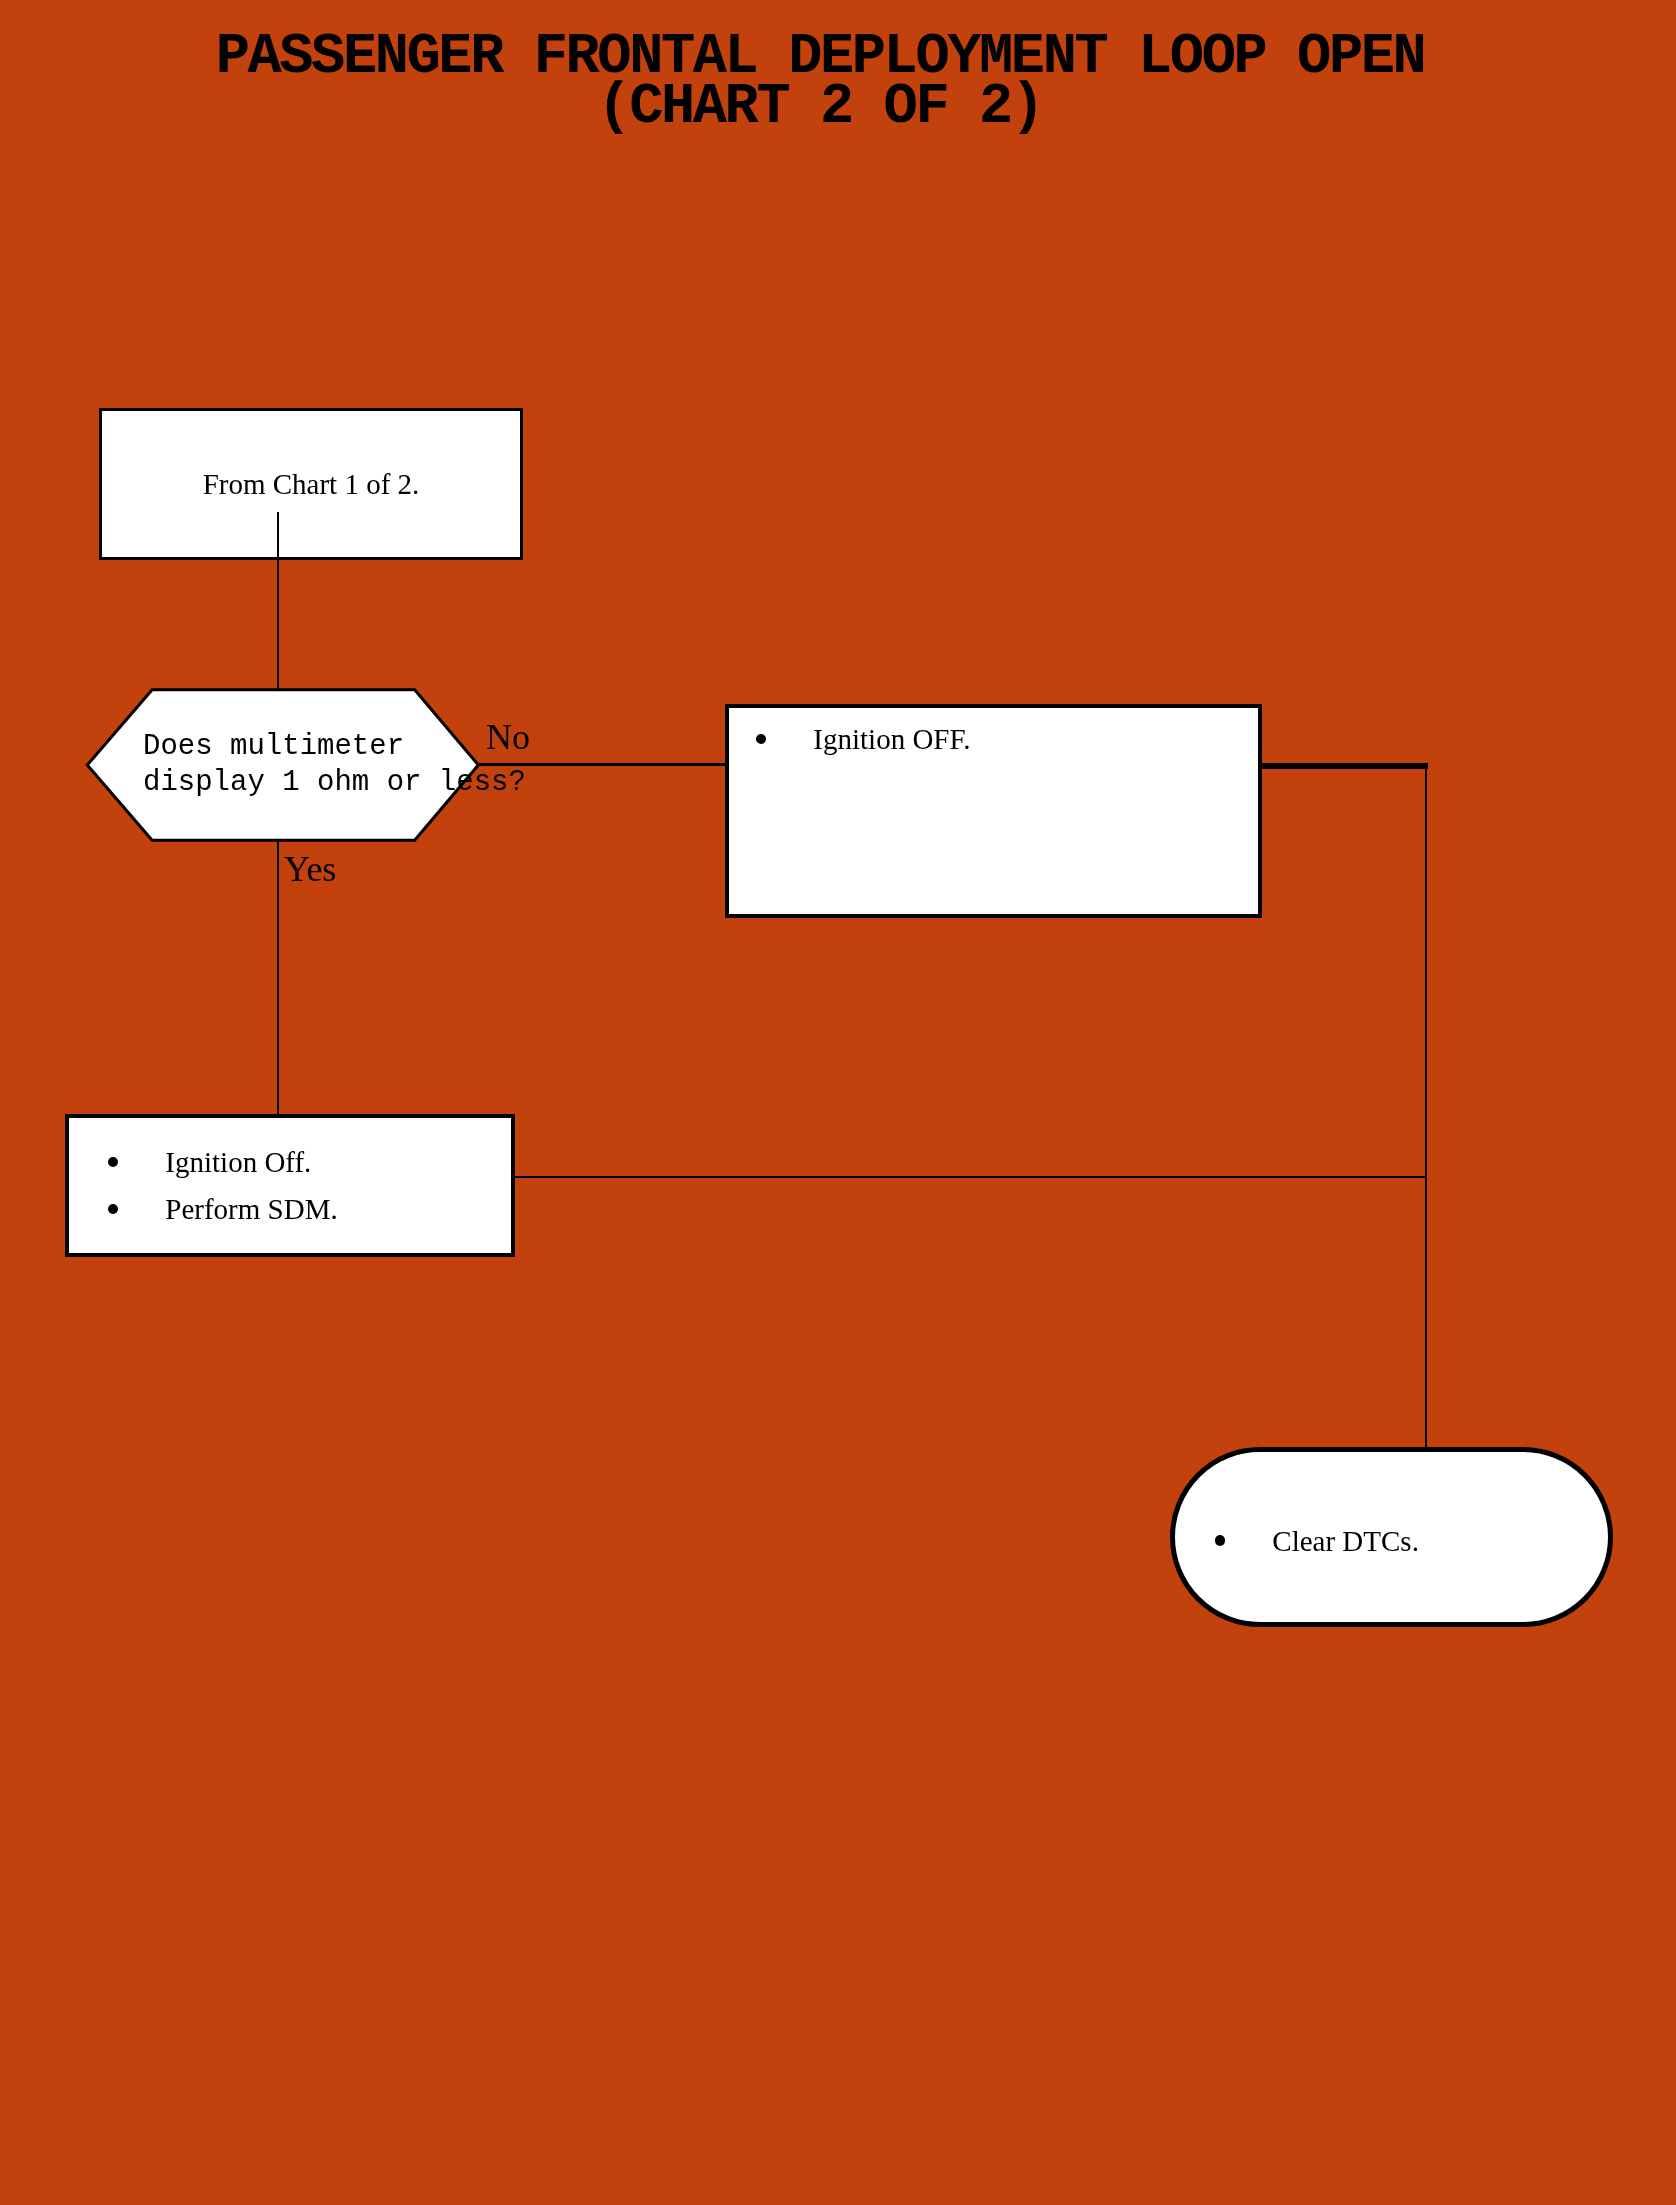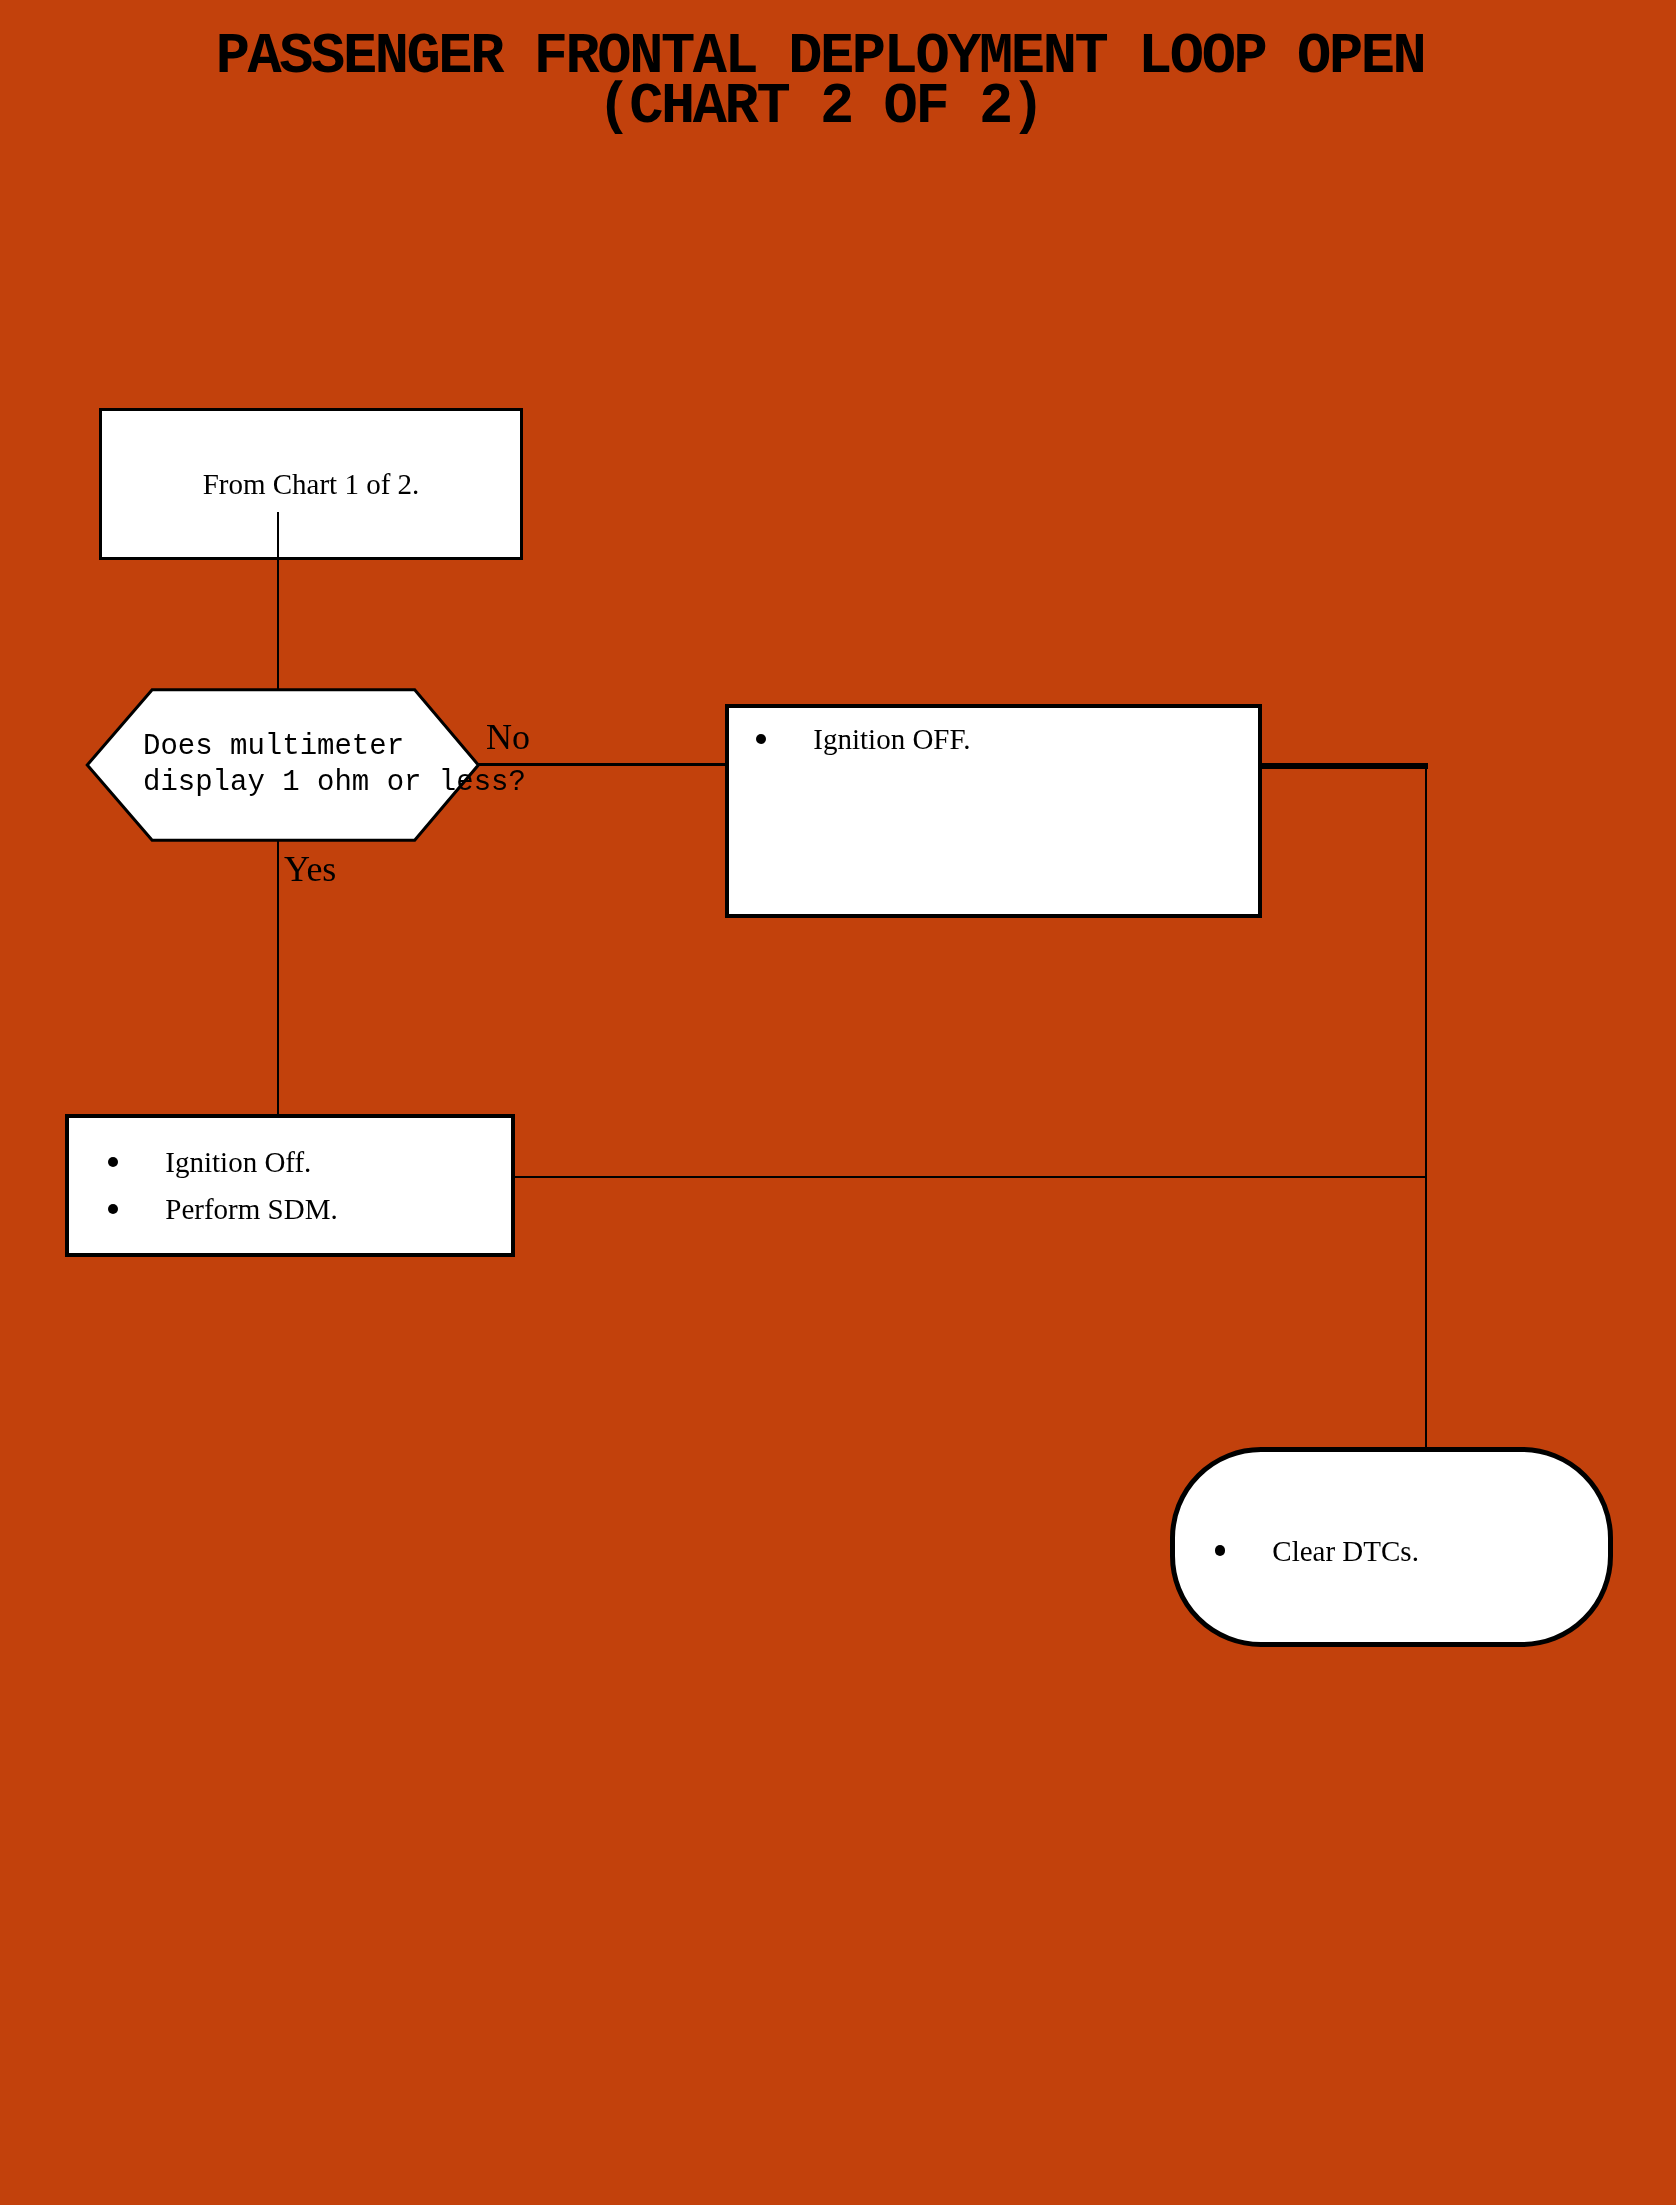--- a/index.html
+++ b/index.html
@@ -51,21 +51,21 @@
 
   #yes-box {
     left: 65px; top: 1114px; width: 450px; height: 143px;
     border-width: 4.3px;
     display: flex; flex-direction: column; justify-content: center;
     gap: 11px;
     padding-left: 39px;
   }
 
   #end-box {
-    left: 1170px; top: 1447px; width: 443px; height: 200px;
+    left: 1170px; top: 1447px; width: 443px; height: 180px;
     border-width: 5.5px;
     border-radius: 91px;
     display: flex; flex-direction: column; justify-content: center;
     gap: 11px;
     padding-left: 40px; padding-top: 7.3px;
   }
 
   
   .li { display: flex; align-items: flex-start; }
   .bullet {

